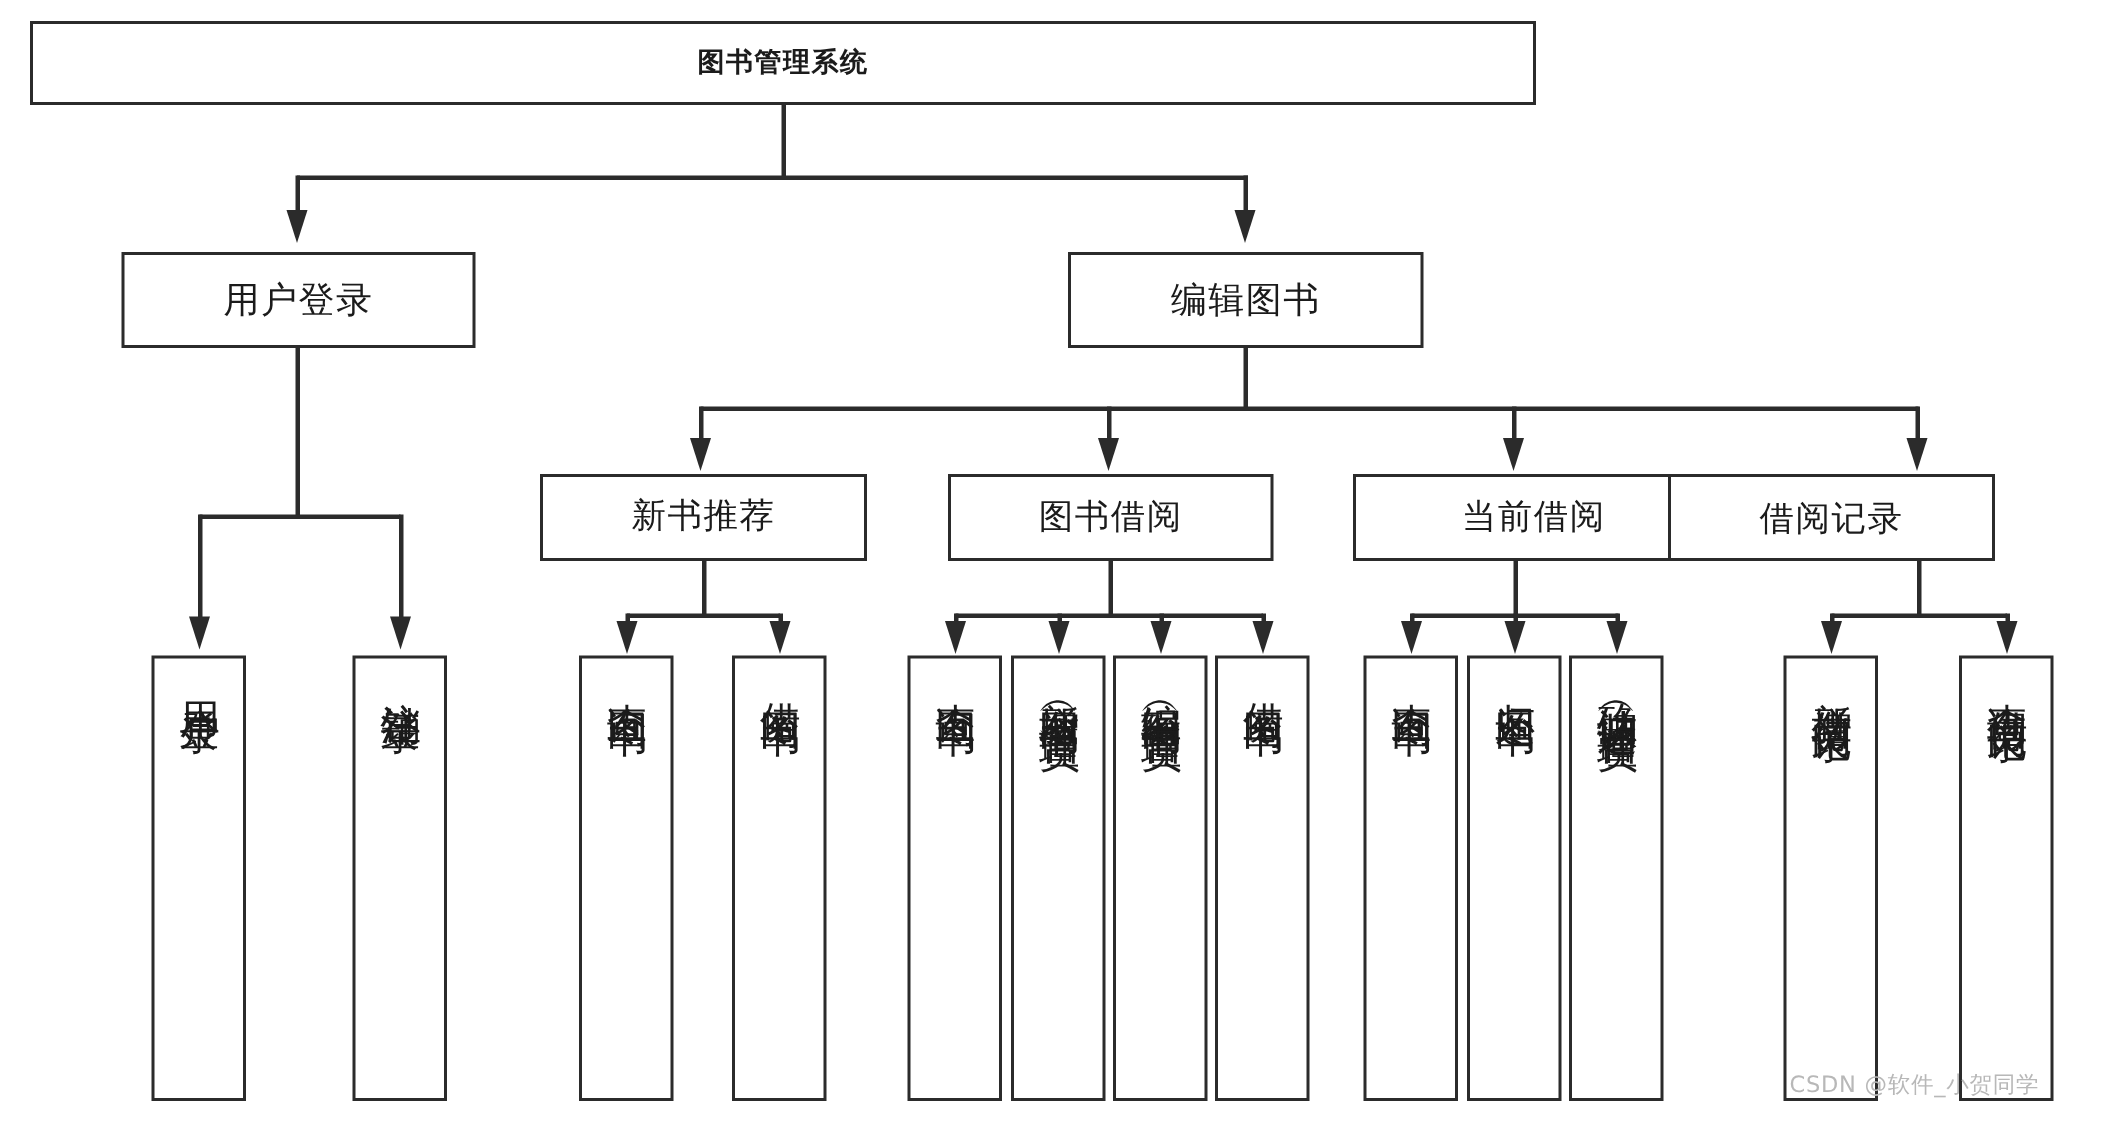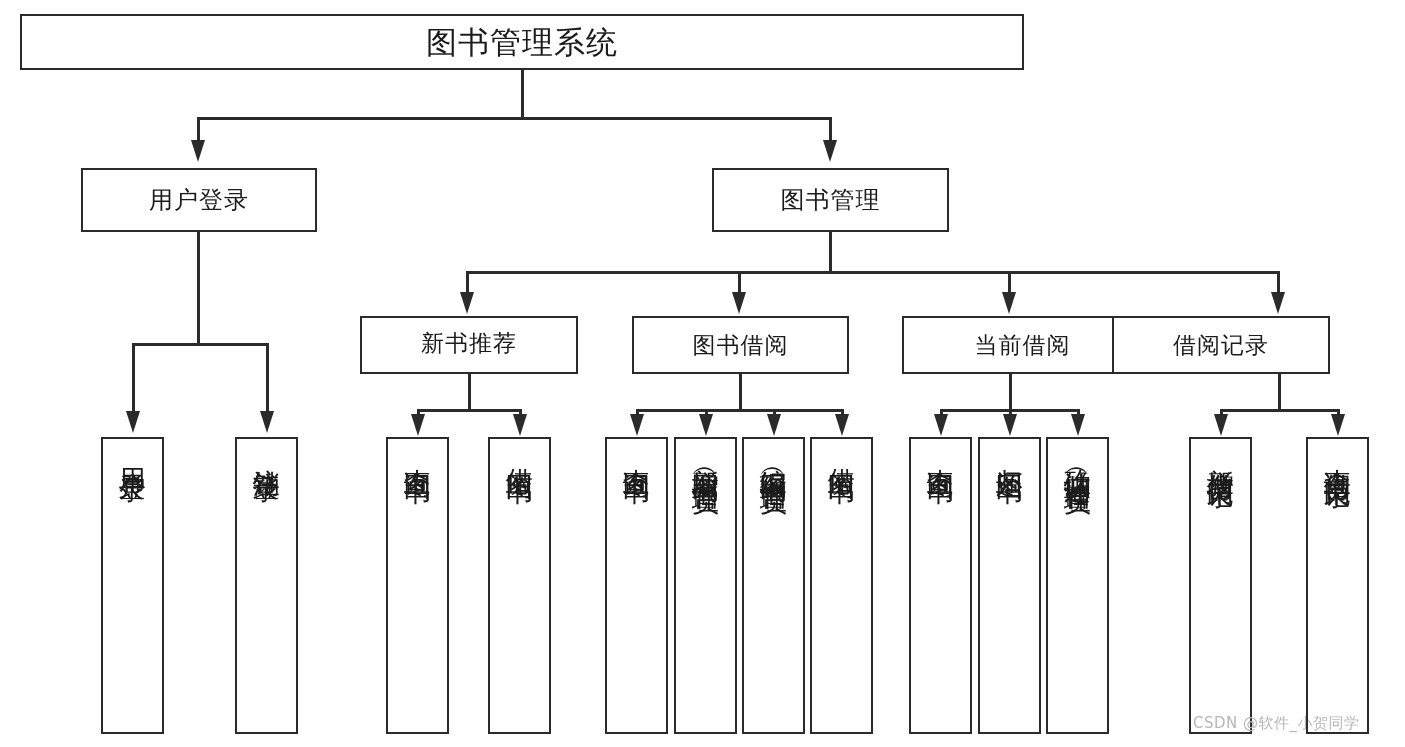--- a/index.html
+++ b/index.html
@@ -29,21 +29,22 @@
     align-items: center;
     justify-content: center;
     color: #1b1b1b;
     line-height: 1.0;
   }
   .node.horiz {
     font-size: 24px;
     letter-spacing: 1px;
   }
   .node.root {
-    font-size: 31px;
+    font-size: 18px;
+    font-weight: bold;
   }
   .node.lvl3 {
     font-size: 23px;
   }
   
   .node.vert {
     align-items: flex-start;
     justify-content: center;
     padding-top: 8px;
   }
@@ -100,21 +101,21 @@
 
   <div class="edge v" style="left:197px; top:117px; height:24px;"></div>
   <div class="arrow" style="left:191px; top:140px;"></div>
   <div class="edge v" style="left:829px; top:117px; height:24px;"></div>
   <div class="arrow" style="left:823px; top:140px;"></div>
 
   <div class="node horiz" style="left:81px; top:168px; width:236px; height:64px;">
     <span>用户登录</span>
   </div>
   <div class="node horiz" style="left:712px; top:168px; width:237px; height:64px;">
-    <span>图书管理</span>
+    <span>编辑图书</span>
   </div>
 
   <div class="edge v" style="left:197px; top:232px; height:112px;"></div>
   <div class="edge h" style="left:133px; top:343px; width:134px; height:2.5px;"></div>
   <div class="edge v" style="left:132px; top:343px; height:69px;"></div>
   <div class="arrow" style="left:126px; top:411px;"></div>
   <div class="edge v" style="left:266px; top:343px; height:69px;"></div>
   <div class="arrow" style="left:260px; top:411px;"></div>
 
   <div class="edge v" style="left:829px; top:232px; height:40px;"></div>

